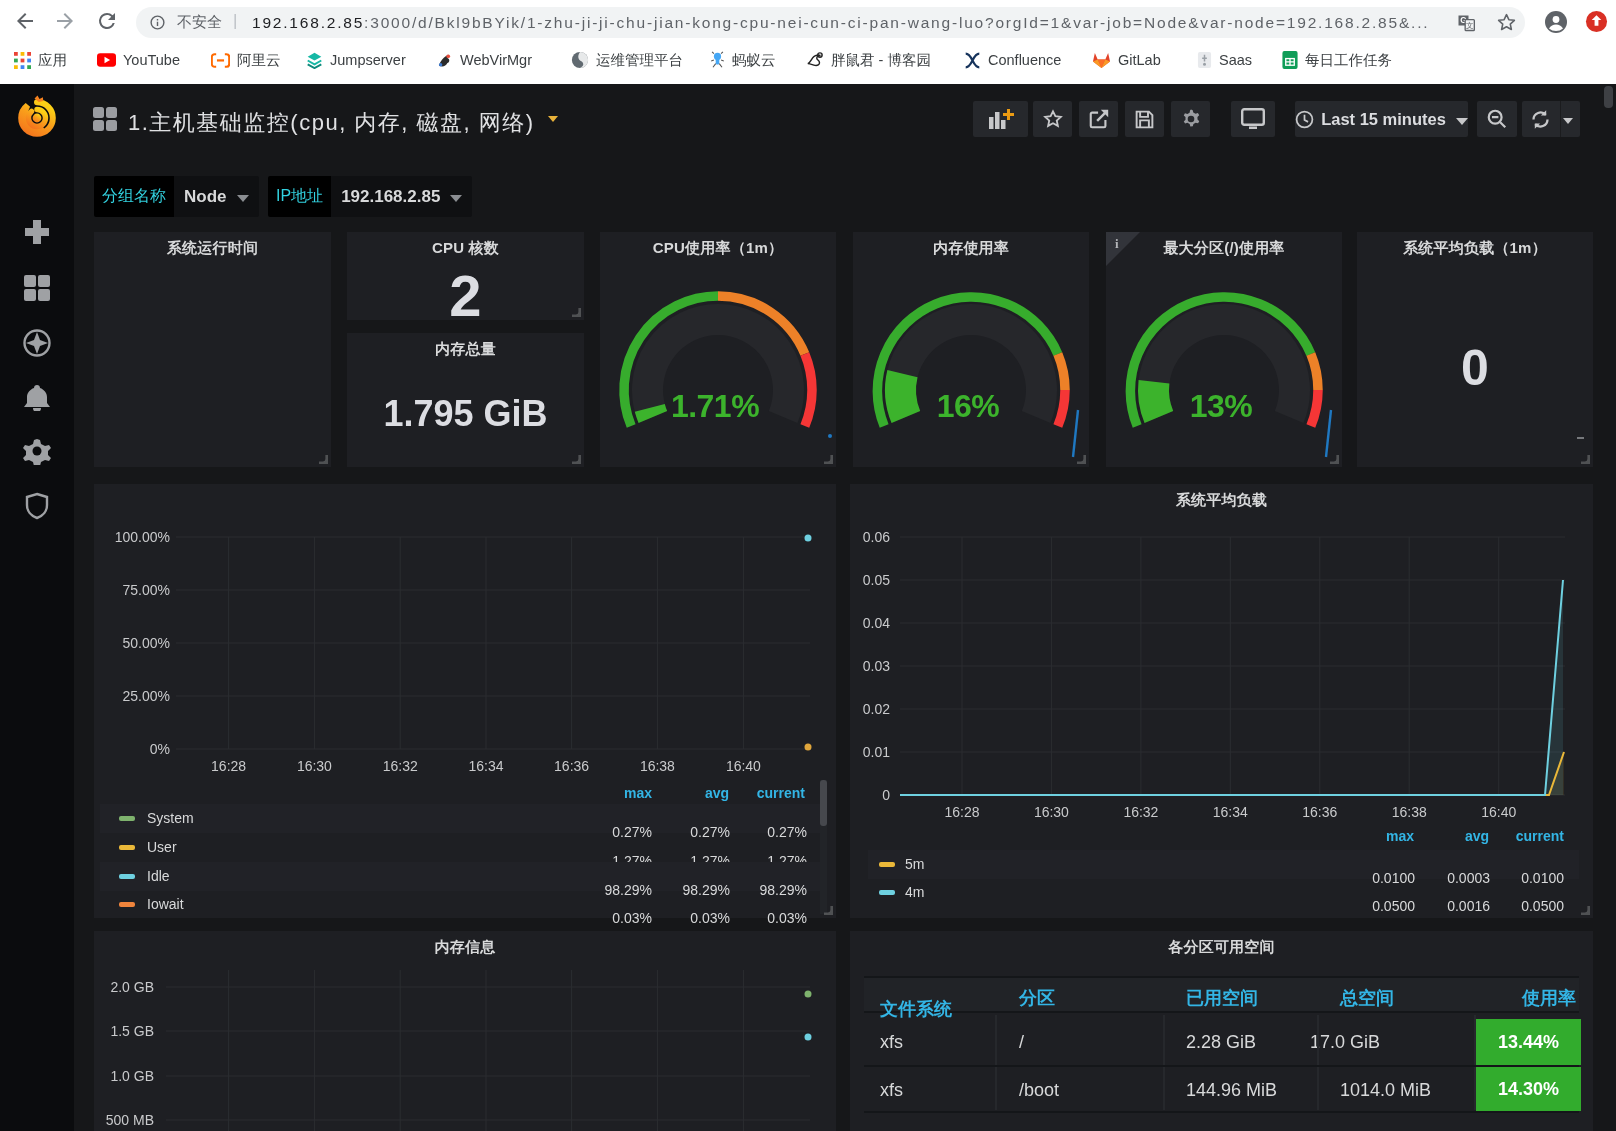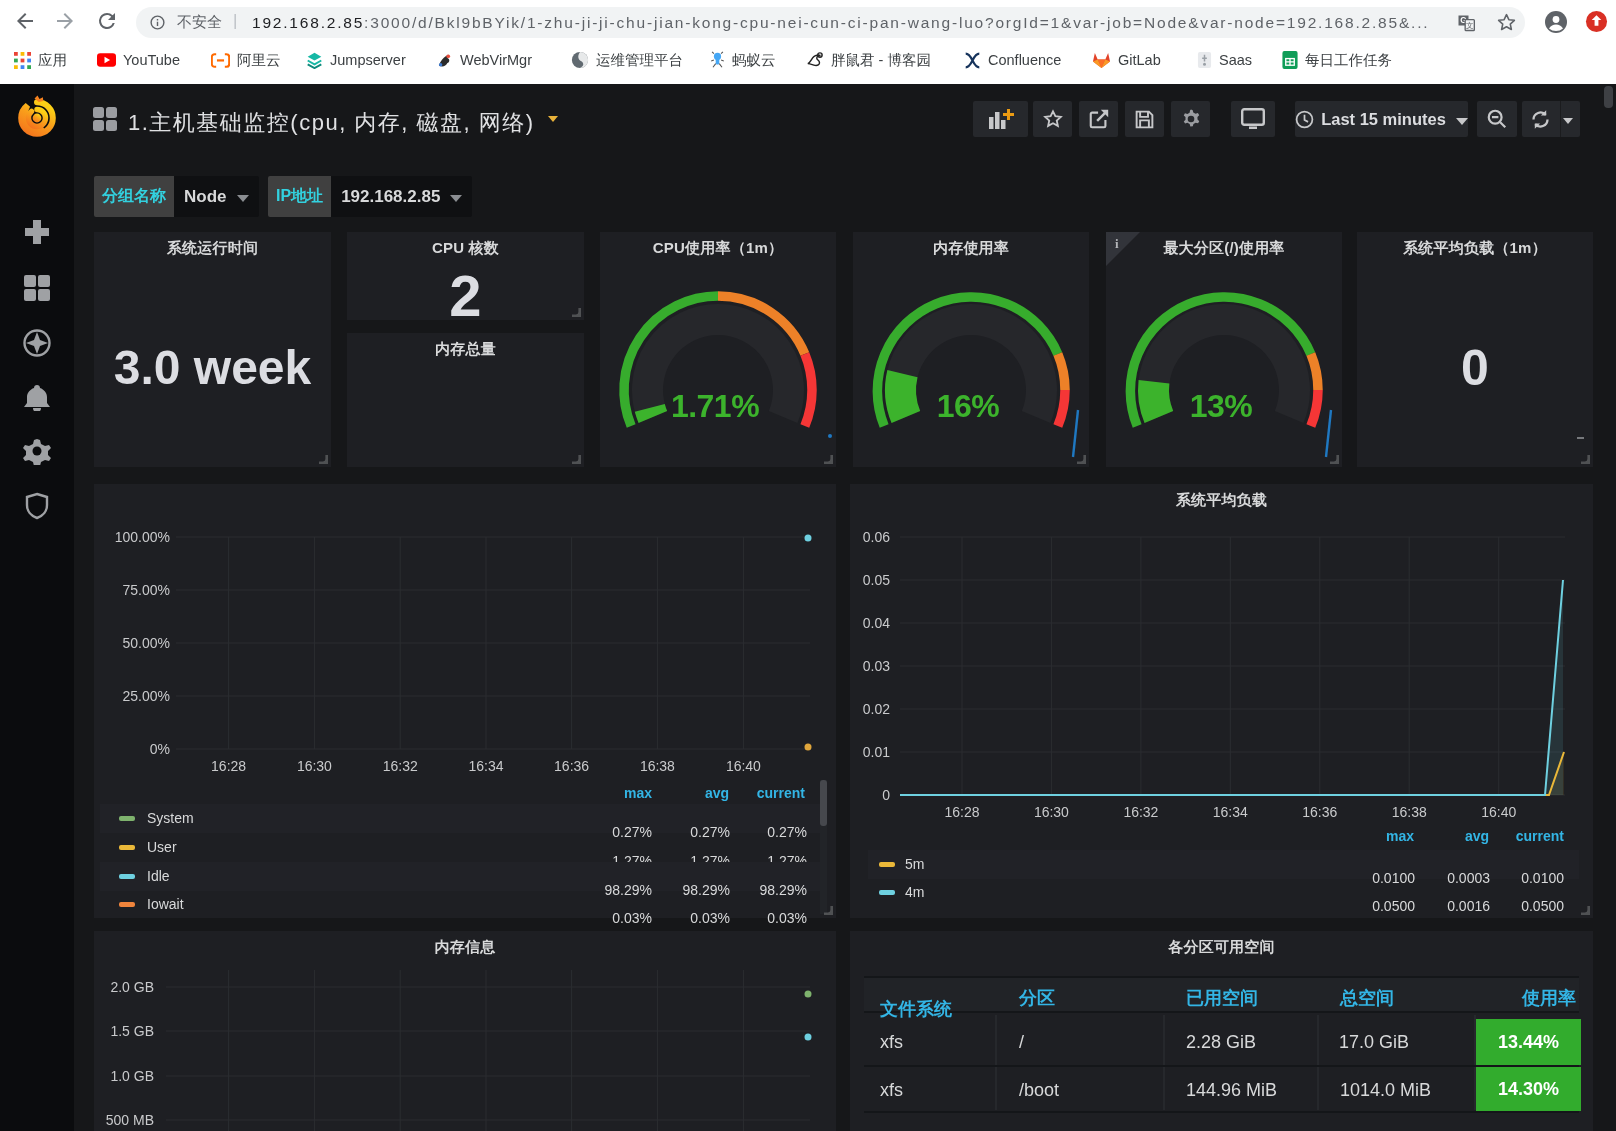--- a/index.html
+++ b/index.html
@@ -15,21 +15,21 @@
 
 #app{position:absolute;top:84px;left:0;width:1616px;height:1047px;background:#161719}
 #sidebar{position:absolute;left:0;top:0;width:74px;height:1047px;background:#0b0c0e}
 .sic{position:absolute;left:0;width:74px;text-align:center}
 .panel{position:absolute;background:#1e1f23}
 .ptitle{position:absolute;top:7px;left:0;width:100%;text-align:center;font-size:15px;font-weight:700;color:#d8d9da;letter-spacing:.2px}
 .bigval{position:absolute;left:0;width:100%;text-align:center;font-weight:700;color:#dcdde2}
 .corner{position:absolute;right:3px;bottom:3px;width:9px;height:9px;opacity:.55}
 .navbtn{position:absolute;top:17px;height:36px;background:#26282c;border-radius:2px;display:flex;align-items:center;justify-content:center}
 .chip{position:absolute;top:92px;height:41px;display:flex}
-.chip .lab{background:#404040;color:#32d1df;font-size:16px;font-weight:700;display:flex;align-items:center;padding:0 8px;border-radius:2px 0 0 2px}
+.chip .lab{background:#000000;color:#32d1df;font-size:16px;font-weight:400;display:flex;align-items:center;padding:0 8px;border-radius:2px 0 0 2px}
 .chip .val{background:#0f1012;color:#d8d9da;font-size:17px;font-weight:700;display:flex;align-items:center;padding:0 10px;border-radius:0 2px 2px 0}
 .caret{display:inline-block;width:0;height:0;border-left:6px solid transparent;border-right:6px solid transparent;border-top:7px solid #8a8d91;margin-left:10px;margin-top:3px}
 svg{display:block}
 .gtext{font-family:"Liberation Sans",sans-serif}
 .leg{position:absolute;font-size:14px;color:#d8d9da}
 .lh{color:#33b5e5;font-weight:700}
 .lrow{position:absolute;left:6px;right:14px;height:29px}
 .lodd{background:#212227}
 .dash{position:absolute;left:19px;top:12px;width:16px;height:5px;border-radius:2px}
 .lname{position:absolute;left:47px;top:6px}
@@ -283,34 +283,34 @@
 <div class="chip" style="left:268px">
           <div class="lab">IP地址</div>
           <div class="val">192.168.2.85<span class="caret"></span></div>
         </div>
 <div class="abs" style="left:1604px;top:2px;width:9px;height:22px;border-radius:4px;background:#3e4044"></div>
 </div>
 <div id="panels">
 
 <div class="panel" style="left:94px;top:148px;width:237px;height:235px">
  <div class="ptitle">系统运行时间</div>
- <div class="bigval" style="top:110px;font-size:48px;line-height:52px">3.0 week</div>
  <svg class="corner" width="9" height="9">
             <path d="M9 0v9H0v-2.6h4a2.4 2.4 0 0 0 2.4-2.4V0z" fill="#97989a" opacity=".75"></path>
           </svg>
 </div>
 <div class="panel" style="left:347px;top:148px;width:237px;height:88px">
  <div class="ptitle">CPU 核数</div>
  <div class="bigval" style="top:33px;font-size:58px;line-height:62px">2</div>
  <svg class="corner" width="9" height="9">
             <path d="M9 0v9H0v-2.6h4a2.4 2.4 0 0 0 2.4-2.4V0z" fill="#97989a" opacity=".75"></path>
           </svg>
 </div>
 <div class="panel" style="left:347px;top:249px;width:237px;height:134px">
  <div class="ptitle">内存总量</div>
+ <div class="bigval" style="top:61px;font-size:36px;line-height:40px">1.795 GiB</div>
  <svg class="corner" width="9" height="9">
             <path d="M9 0v9H0v-2.6h4a2.4 2.4 0 0 0 2.4-2.4V0z" fill="#97989a" opacity=".75"></path>
           </svg>
 </div>
 <div class="panel" style="left:600px;top:148px;width:236px;height:235px">
  <div class="ptitle">CPU使用率（1m）</div>
  <svg class="abs" style="left:0;top:0" width="236" height="235">
   <path d="M52.87 184.98A70.5 70.5 0 1 1 183.13 184.98" fill="none" stroke="#26272b" stroke-width="31"></path>
   <path d="M31.16 193.97A94 94 0 0 1 118.0 64.0" fill="none" stroke="#37ac2d" stroke-width="9.5"></path>
   <path d="M118.0 64.0A94 94 0 0 1 204.84 122.03" fill="none" stroke="#ed8128" stroke-width="9.5"></path>
@@ -502,21 +502,21 @@
  <div class="ptitle">各分区可用空间</div>
  <div class="abs" style="left:14px;top:45px;width:715px;height:37px;background:#212327;border-top:2px solid #141619;border-bottom:2px solid #141619"></div>
  <div class="thead" style="left:30px;top:66px">文件系统</div>
  <div class="thead" style="left:169px;top:55px">分区</div>
  <div class="thead" style="left:336px;top:55px">已用空间</div>
  <div class="thead" style="left:490px;top:55px">总空间</div>
  <div class="thead" style="left:672px;top:55px">使用率</div>
  <div class="tcell" style="left:30px;top:101px">xfs</div>
  <div class="tcell" style="left:169px;top:101px">/</div>
  <div class="tcell" style="left:336px;top:101px">2.28 GiB</div>
- <div class="tcell" style="left:489px;top:101px">17.0 GiB</div>
+ <div class="tcell" style="left:460px;top:101px">17.0 GiB</div>
  <div class="tcell" style="left:30px;top:149px">xfs</div>
  <div class="tcell" style="left:169px;top:149px">/boot</div>
  <div class="tcell" style="left:336px;top:149px">144.96 MiB</div>
  <div class="tcell" style="left:490px;top:149px">1014.0 MiB</div>
  <div class="abs" style="left:145px;top:84px;width:2px;height:95px;background:#26282c"></div>
  <div class="abs" style="left:313px;top:84px;width:2px;height:95px;background:#26282c"></div>
  <div class="abs" style="left:467px;top:84px;width:2px;height:95px;background:#26282c"></div>
  <div class="abs" style="left:624px;top:84px;width:2px;height:95px;background:#26282c"></div>
  <div class="abs" style="left:14px;top:134px;width:715px;height:2px;background:#141619"></div>
  <div class="abs" style="left:14px;top:180px;width:715px;height:2px;background:#141619"></div>

